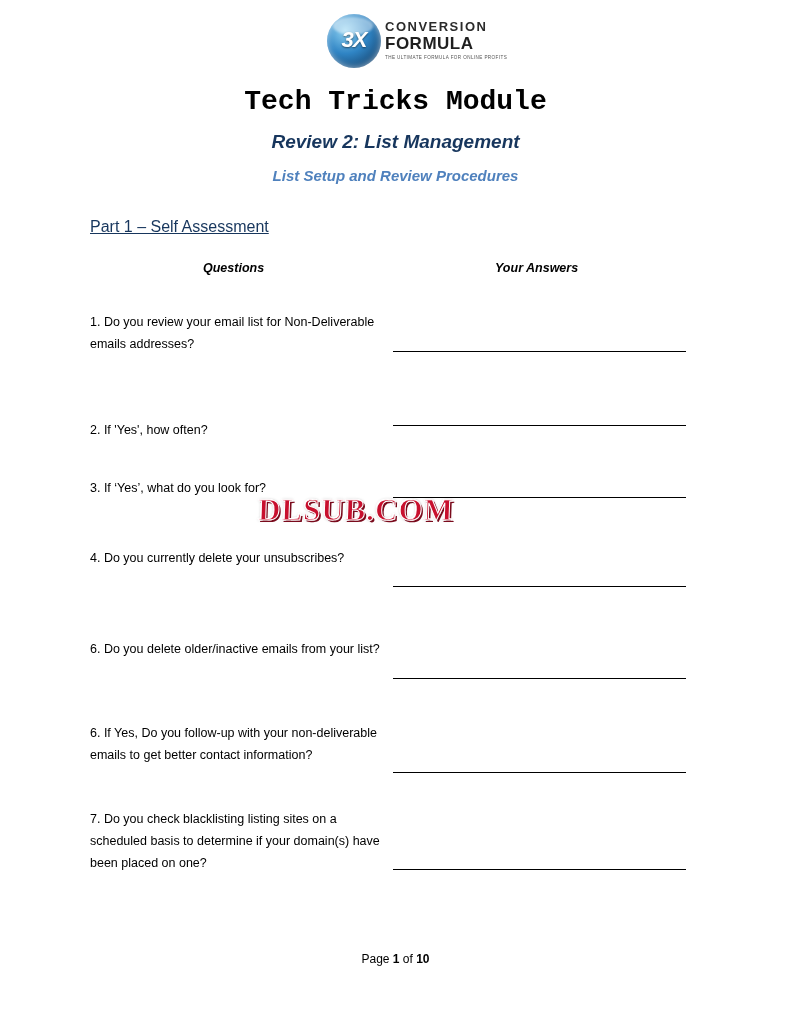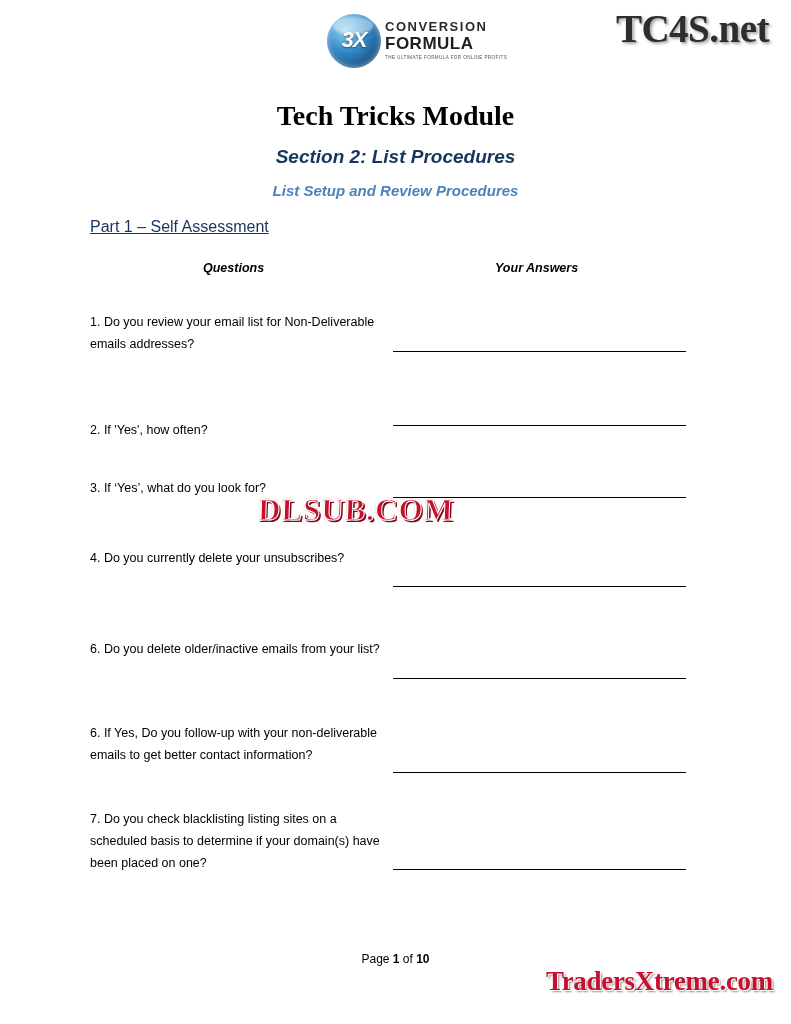--- a/index.html
+++ b/index.html
@@ -111,22 +111,21 @@
     text-shadow: 1px 1px 0 #b9b9b9, 2px 2px 3px rgba(0,0,0,0.35);
     letter-spacing: -0.5px;
   }
 
   
   .doc-title {
     text-align: center;
     font-size: 28px;
     font-weight: bold;
     color: #000000;
-    margin-top: 14px;
-    font-family: Liberation Serif, serif;
+    font-family: Liberation Mono, monospace;
   }
   .doc-subtitle {
     text-align: center;
     font-size: 19px;
     font-weight: bold;
     font-style: italic;
     color: #17365d;
     margin-top: 14px;
   }
   .doc-subsubtitle {
@@ -242,25 +241,24 @@
 
   <div class="header">
     <div class="logo">
       <div class="logo-badge">
         <div class="logo-badge-text">3X</div>
       </div>
       <div class="logo-word1">CONVERSION</div>
       <div class="logo-word2">FORMULA</div>
       <div class="logo-tag">THE ULTIMATE FORMULA FOR ONLINE PROFITS</div>
     </div>
-    <div class="brand-top-right">TC4S.net</div>
   </div>
 
   <div class="doc-title">Tech Tricks Module</div>
-  <div class="doc-subtitle">Section 2: List Procedures</div>
+  <div class="doc-subtitle">Review 2: List Management</div>
   <div class="doc-subsubtitle">List Setup and Review Procedures</div>
 
   <div class="part-heading">Part 1 – Self Assessment</div>
 
   <div class="col-header-questions">Questions</div>
   <div class="col-header-answers">Your Answers</div>
 
   <div class="qa-area">
 
     <div class="qa-question" style="top:311px;">1. Do you review your email list for Non-Deliverable emails addresses?</div>
@@ -285,15 +283,14 @@
     <div class="qa-line" style="top:869px;"></div>
 
   </div>
 
   <div class="watermark">DLSUB.COM</div>
 
   <div class="footer-page">
     <span>Page </span><b>1</b><span> of </span><b>10</b>
   </div>
 
-  <div class="footer-brand">TradersXtreme.com</div>
 
 </div>
 
 </body></html>

